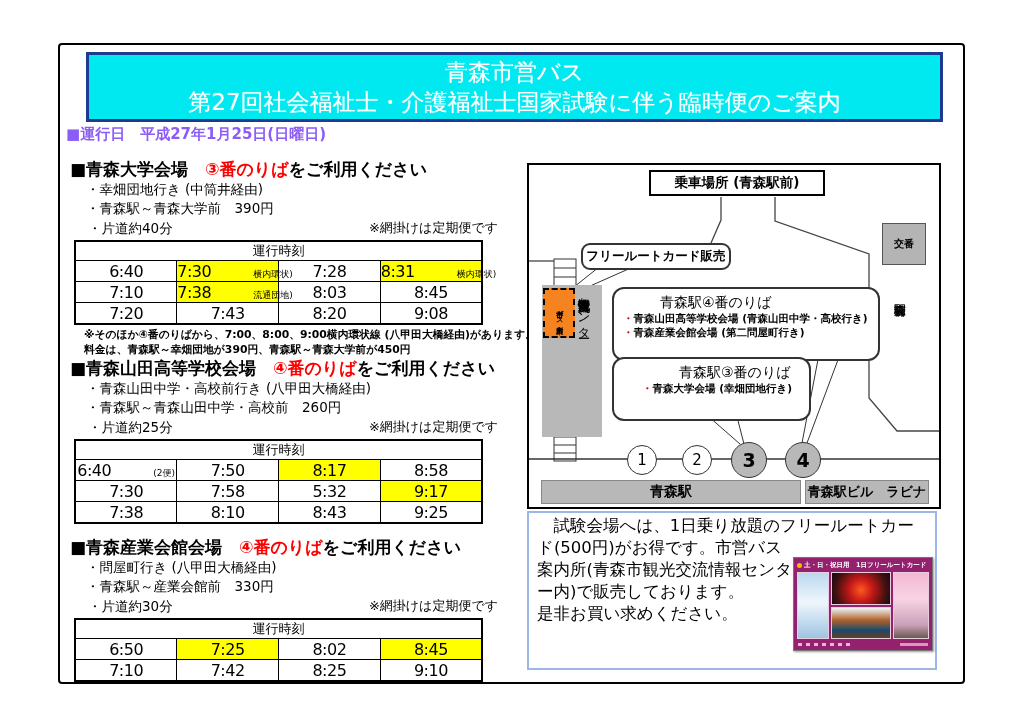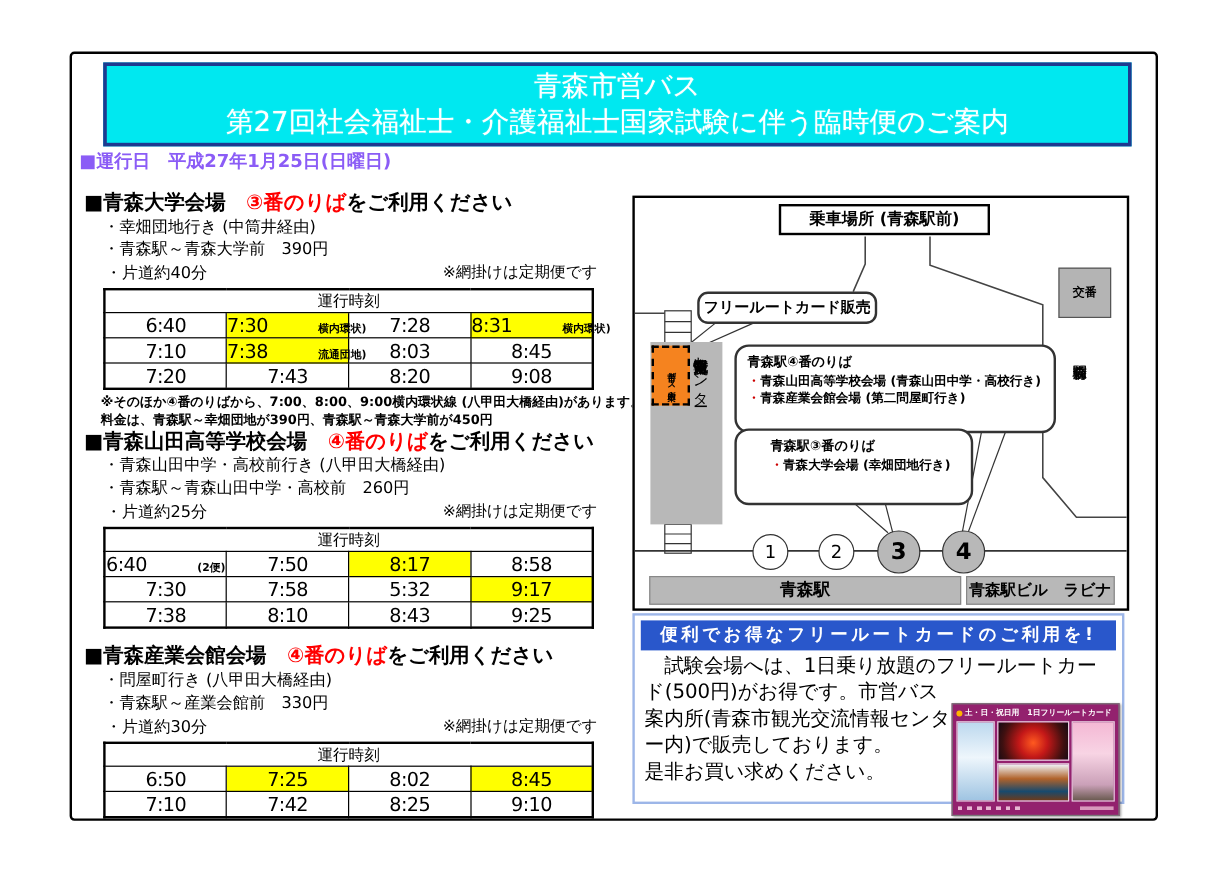--- a/index.html
+++ b/index.html
@@ -16,26 +16,26 @@
 
   .dateline{left:66px;top:125px;font-size:15px;font-weight:bold;color:#8b5cf6;white-space:nowrap;}
 
   
   .sec{left:70px;width:428px;}
   .sec-head{font-size:17px;font-weight:bold;line-height:22px;white-space:nowrap;}
   .sec-head .red{color:#ff0000;}
   .bullet{font-size:13.5px;line-height:19px;margin-left:16px;white-space:nowrap;}
   .durrow{display:flex;justify-content:space-between;margin-left:18px;font-size:13.5px;line-height:20px;}
   .durrow .shade{font-size:13px;}
-  table.tt{border-collapse:collapse;margin-left:16px;width:409px;table-layout:fixed;margin-top:2px;}
+  table.tt{border-collapse:collapse;margin-left:4px;width:409px;table-layout:fixed;margin-top:2px;}
   table.tt th{border:1px solid #000;font-size:13px;font-weight:normal;height:18px;padding:0;}
   table.tt td{border:1px solid #000;height:20px;text-align:center;padding:0;white-space:nowrap;}
   table.tt{border:2px solid #000;}
   td .time{font-size:16px;letter-spacing:-0.5px;}
-  td .sup{font-size:9px;font-weight:bold;margin-left:2px;padding-left:40px;}
+  td .sup{font-size:9px;font-weight:normal;margin-left:2px;padding-left:40px;}
   td.hl{background:#ffff00;}
   .fnote{margin-left:14px;font-size:10.8px;line-height:15px;font-weight:bold;white-space:nowrap;margin-top:2px;}
 
   
   .map{left:527px;top:163px;width:410px;height:342px;border:2px solid #000;background:#fff;}
   .map .svgbg{position:absolute;left:0;top:0;width:410px;height:342px;}
   .map-title{position:absolute;left:120px;top:5px;width:172px;height:22px;border:2px solid #000;background:#fff;
              display:flex;align-items:center;justify-content:center;font-size:13.5px;font-weight:bold;white-space:nowrap;}
   .koban{position:absolute;left:353px;top:58px;width:42px;height:40px;background:#b4b4b4;border:1px solid #555;
          display:flex;align-items:center;justify-content:center;font-size:10px;font-weight:bold;}
@@ -43,21 +43,21 @@
             display:flex;align-items:center;justify-content:center;font-size:12.5px;font-weight:bold;white-space:nowrap;}
   .graybldg{position:absolute;left:13px;top:120px;width:60px;height:152px;background:#b8b8b8;}
   .busoffice{position:absolute;left:14px;top:123px;width:28px;height:46px;background:#f5831f;border:2px dashed #000;
              writing-mode:vertical-rl;text-orientation:upright;font-size:7px;line-height:1.5;color:#000;
              display:flex;align-items:center;justify-content:center;font-weight:bold;}
   .center-label{position:absolute;left:46px;top:124px;height:148px;font-size:12.5px;letter-spacing:0px;
                 writing-mode:vertical-rl;text-orientation:upright;}
   .park-label{position:absolute;left:362px;top:130px;height:100px;font-size:12px;
               writing-mode:vertical-rl;text-orientation:upright;}
   .bubble{position:absolute;border:2px solid #333;border-radius:12px;background:#fff;padding:5px 9px;}
-  .bubble .btitle{font-size:11px;font-weight:bold;line-height:16px;white-space:nowrap;}
+  .bubble .btitle{font-size:14px;font-weight:normal;line-height:16px;white-space:nowrap;margin-left:37px;}
   .bubble ul{margin:1px 0 0 0;padding:0;list-style:none;}
   .bubble li{font-size:10.5px;line-height:14px;font-weight:bold;white-space:nowrap;}
   .bubble li::before{content:"・";color:#cc0000;}
   .bubble4{left:83px;top:122px;width:246px;height:60px;}
   .bubble3{left:83px;top:192px;width:158px;height:50px;padding-left:28px;}
   .stop{position:absolute;border:1.5px solid #333;border-radius:50%;background:#fff;
         display:flex;align-items:center;justify-content:center;}
   .stop.sm{width:28px;height:28px;top:280px;font-size:15px;}
   .stop.lg{width:34px;height:34px;top:277px;background:#b8b8b8;font-size:19px;font-weight:bold;}
   .stbar{position:absolute;top:315px;height:22px;background:#b8b8b8;border:1px solid #888;
@@ -260,21 +260,20 @@
   <div class="stop sm" style="left:98px;">1</div>
   <div class="stop sm" style="left:153px;">2</div>
   <div class="stop lg" style="left:202px;">3</div>
   <div class="stop lg" style="left:256px;">4</div>
 
   <div class="stbar st2">青森駅ビル　ラビナ</div>
   <div class="stbar st1">青森駅</div>
 </div>
 
 <div class="abs promo">
-  <div class="pbanner">便利でお得なフリールートカードのご利用を!</div>
   <div class="pbody">
     <span class="fl-spacer"></span>
     <span class="frcard">
       <span class="frcard-head">
           <span class="sun-dot"></span>
           <span>土・日・祝日用　1日フリールートカード</span>
         </span>
       <span class="frcard-photos">
         <span class="ph ph-winter"></span>
         <span class="ph-mid">

